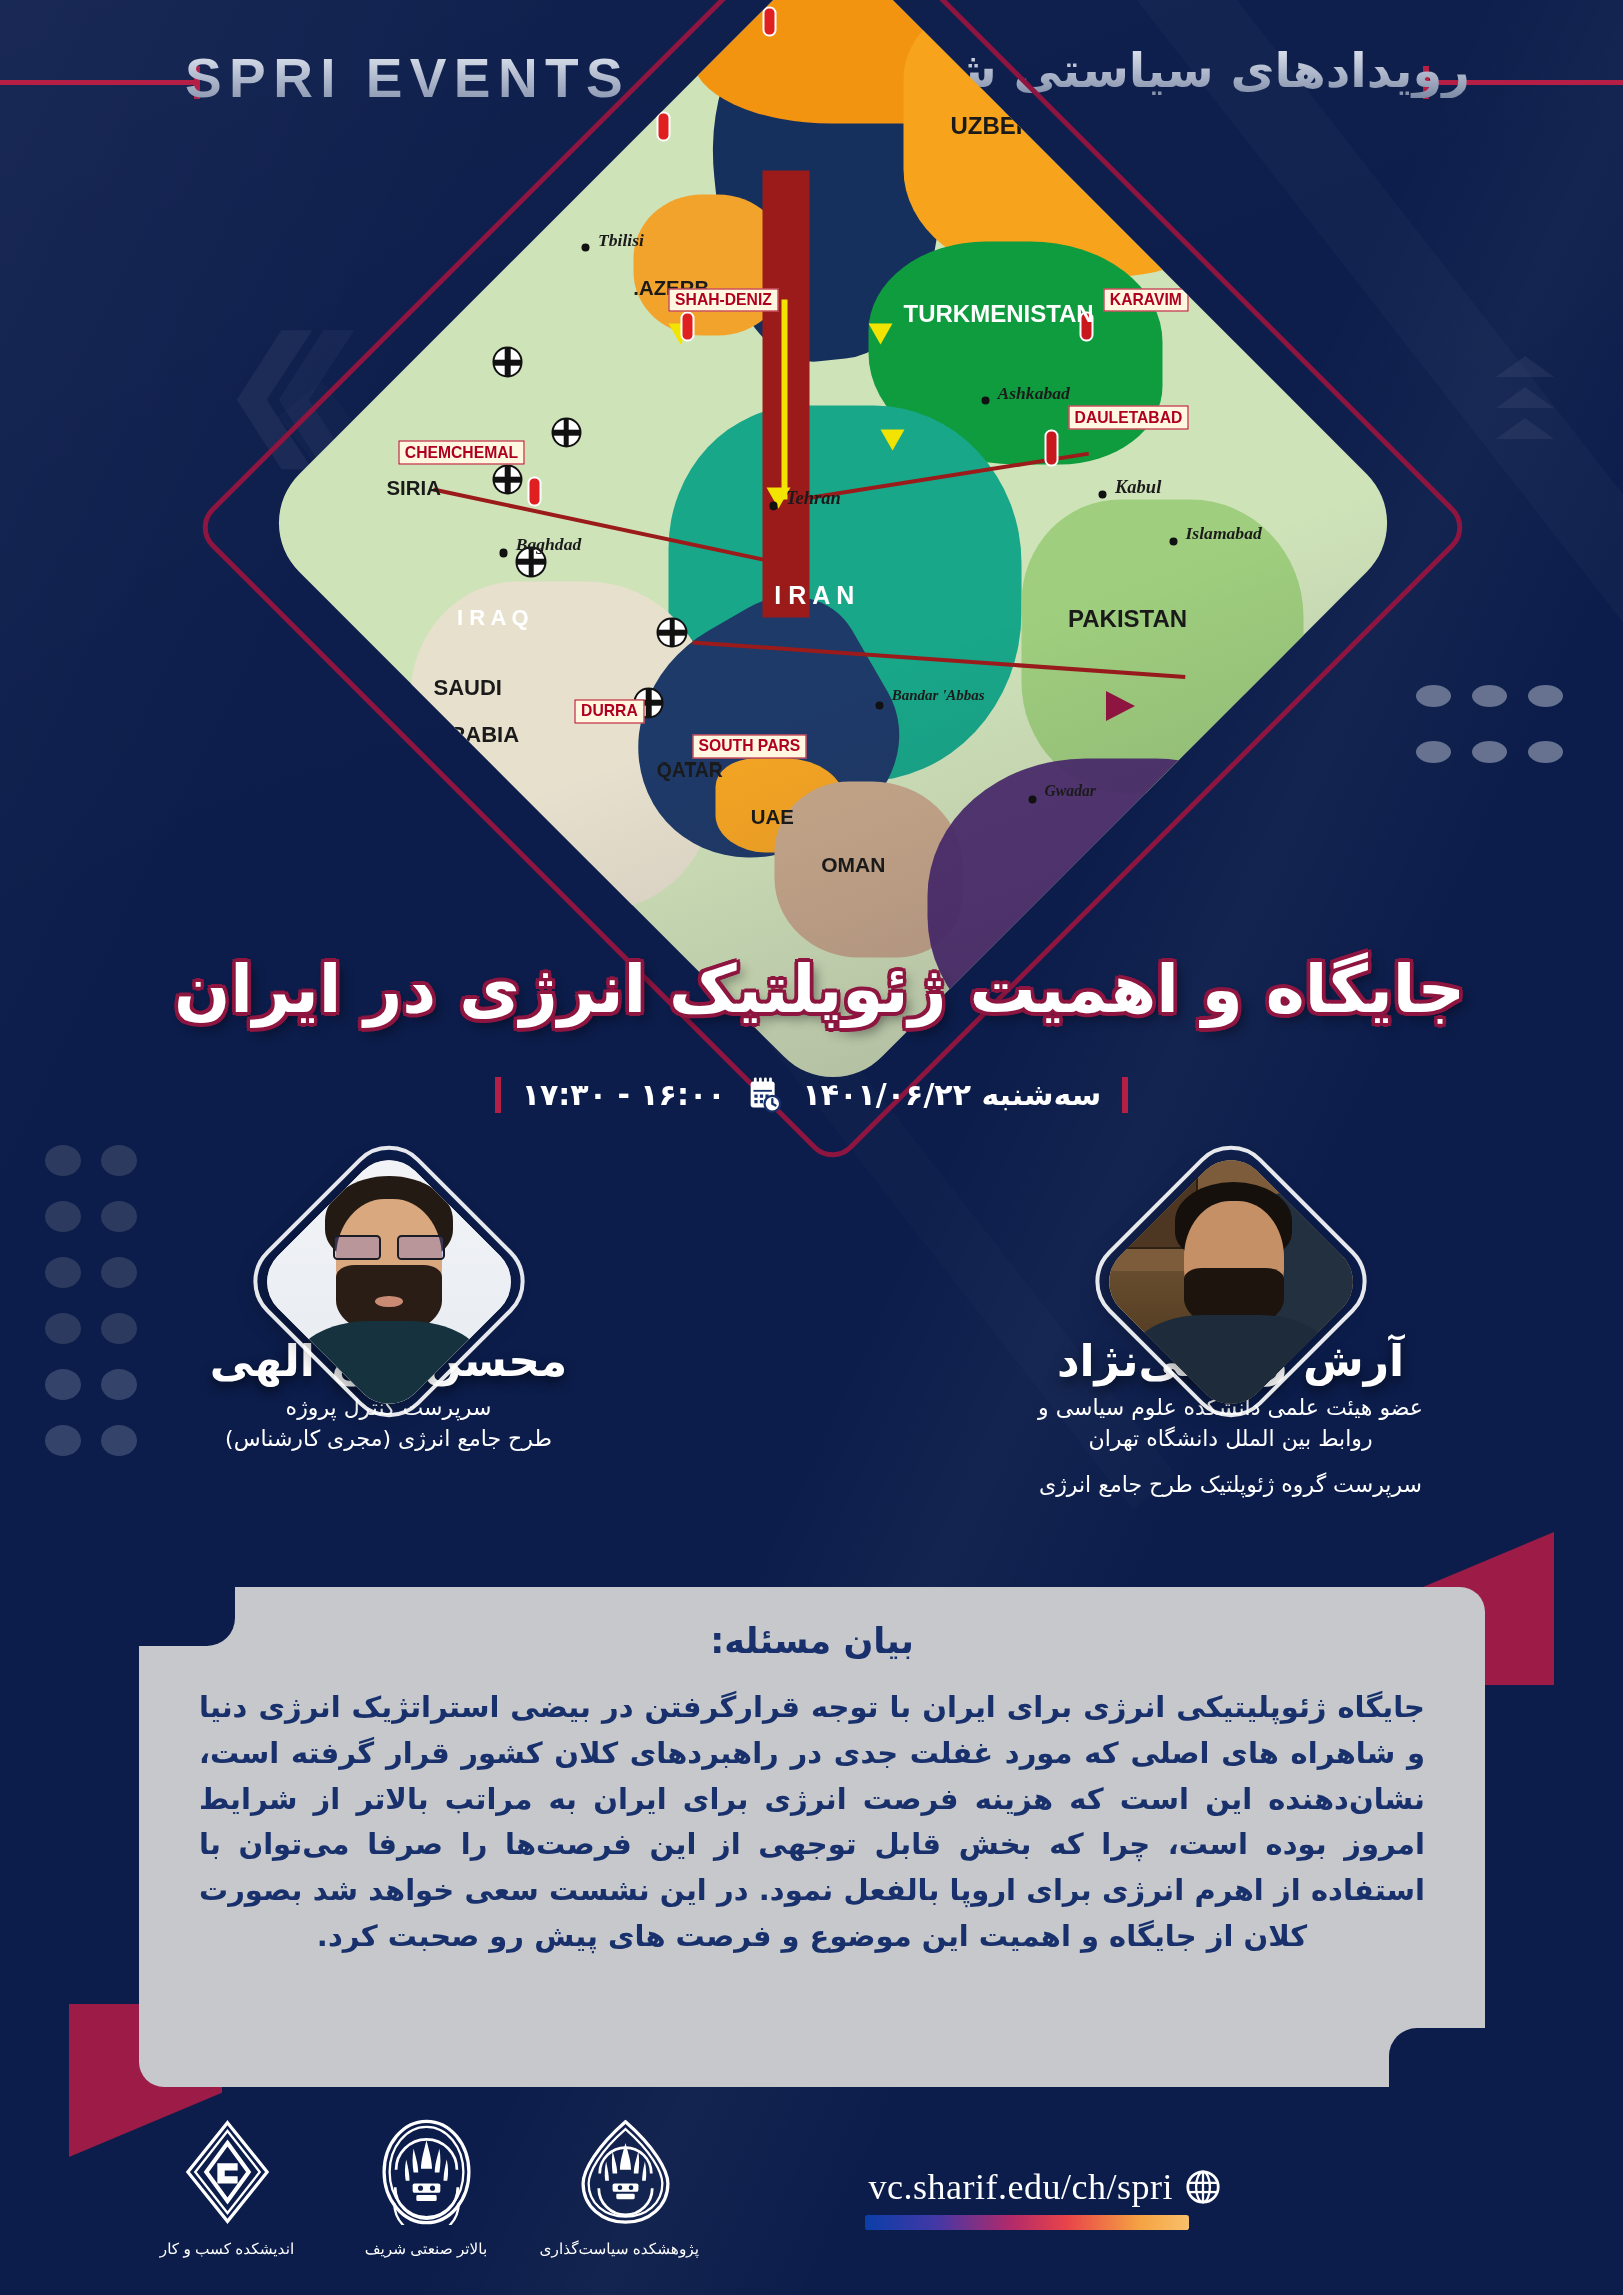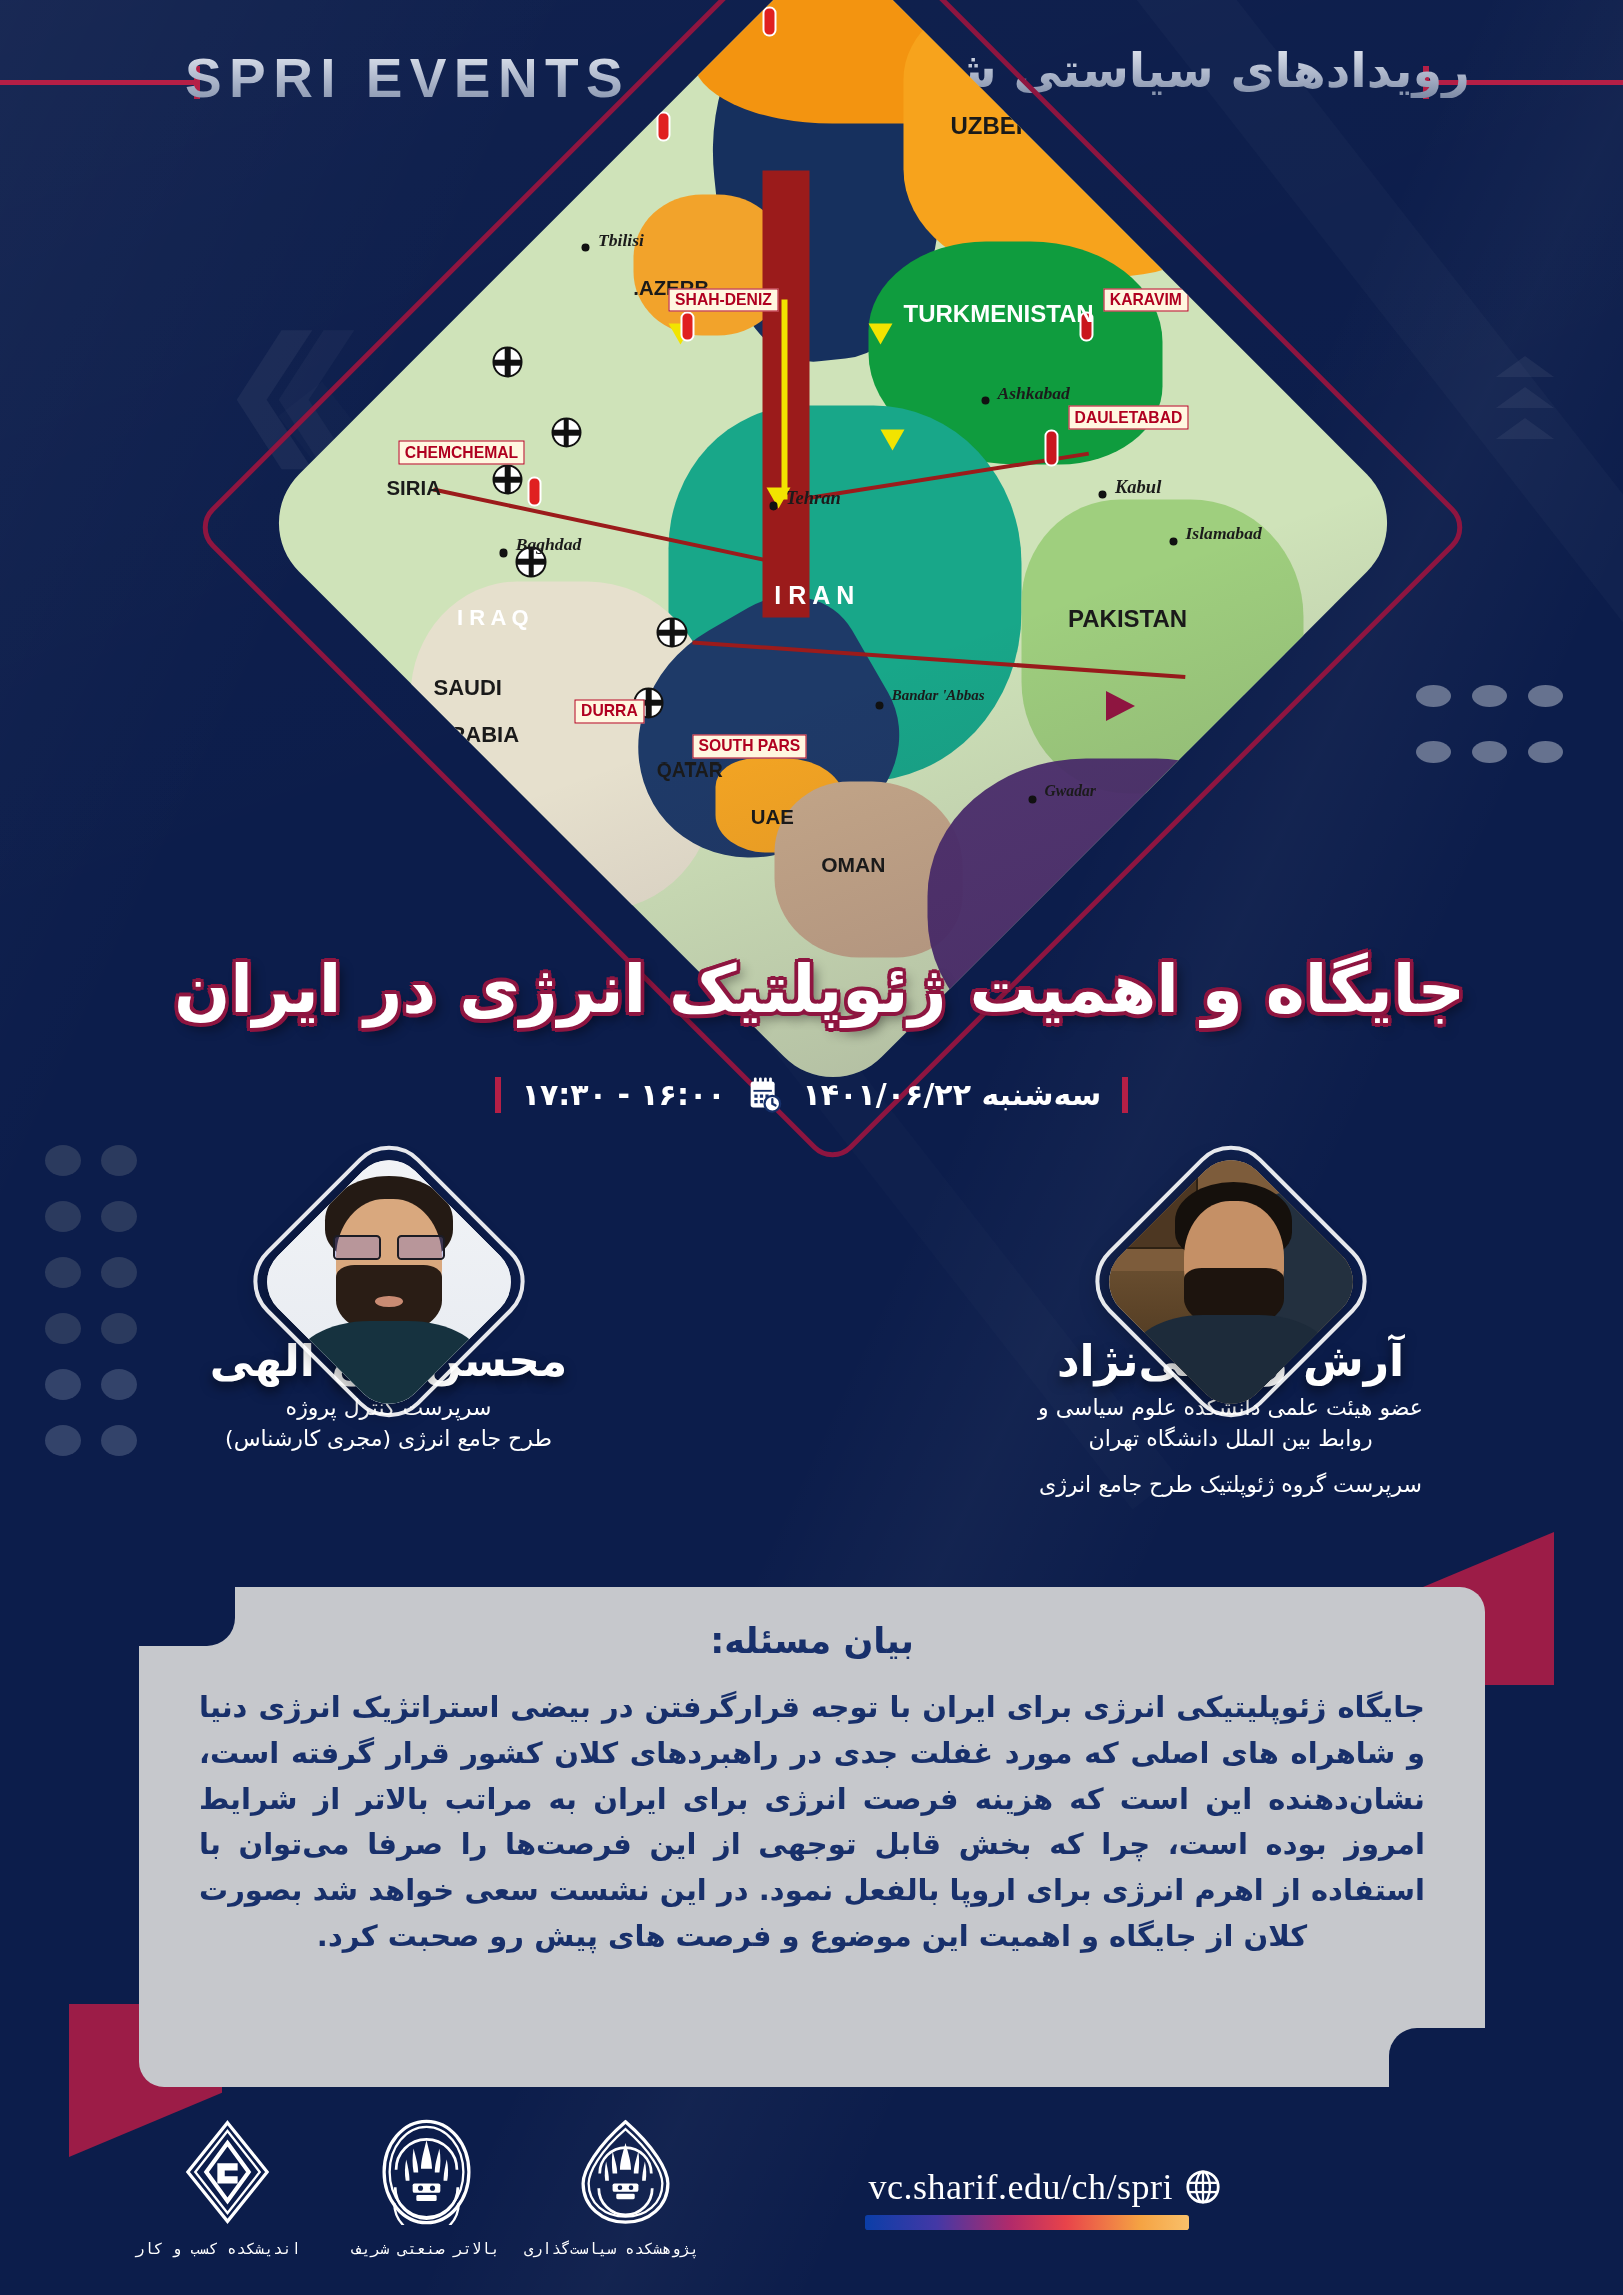--- a/index.html
+++ b/index.html
@@ -375,21 +375,21 @@
     clip-path:polygon(0 0,100% 0,100% 58%,0 100%);
   }
 
   
   .footer { position:absolute; left:0; right:0; top:2110px; height:185px; }
 
   .logos { position:absolute; left:153px; top:9.3px; display:flex; gap:51px; }
   .logo-item { width:148px; text-align:center; }
   .logo-mark { width:93px; height:106px; margin:0 auto 10.2px auto; position:relative; }
   .logo-cap {
-    direction:rtl; font-family:Liberation Mono, monospace;
+    direction:rtl; font-family:Liberation Sans, sans-serif;
     font-size:15.3px; color:#ffffff; letter-spacing:0.9px; white-space:nowrap;margin-top:15px;
   }
 
   .vc-block { position:absolute; left:865px; top:56px; }
   .vc-line { display:flex; align-items:center; gap:12px; }
   .vc-url {
     font-family:"Liberation Serif", serif;
     font-size:36px; color:#ffffff; letter-spacing:0.5px;
   }
   .vc-underline {

